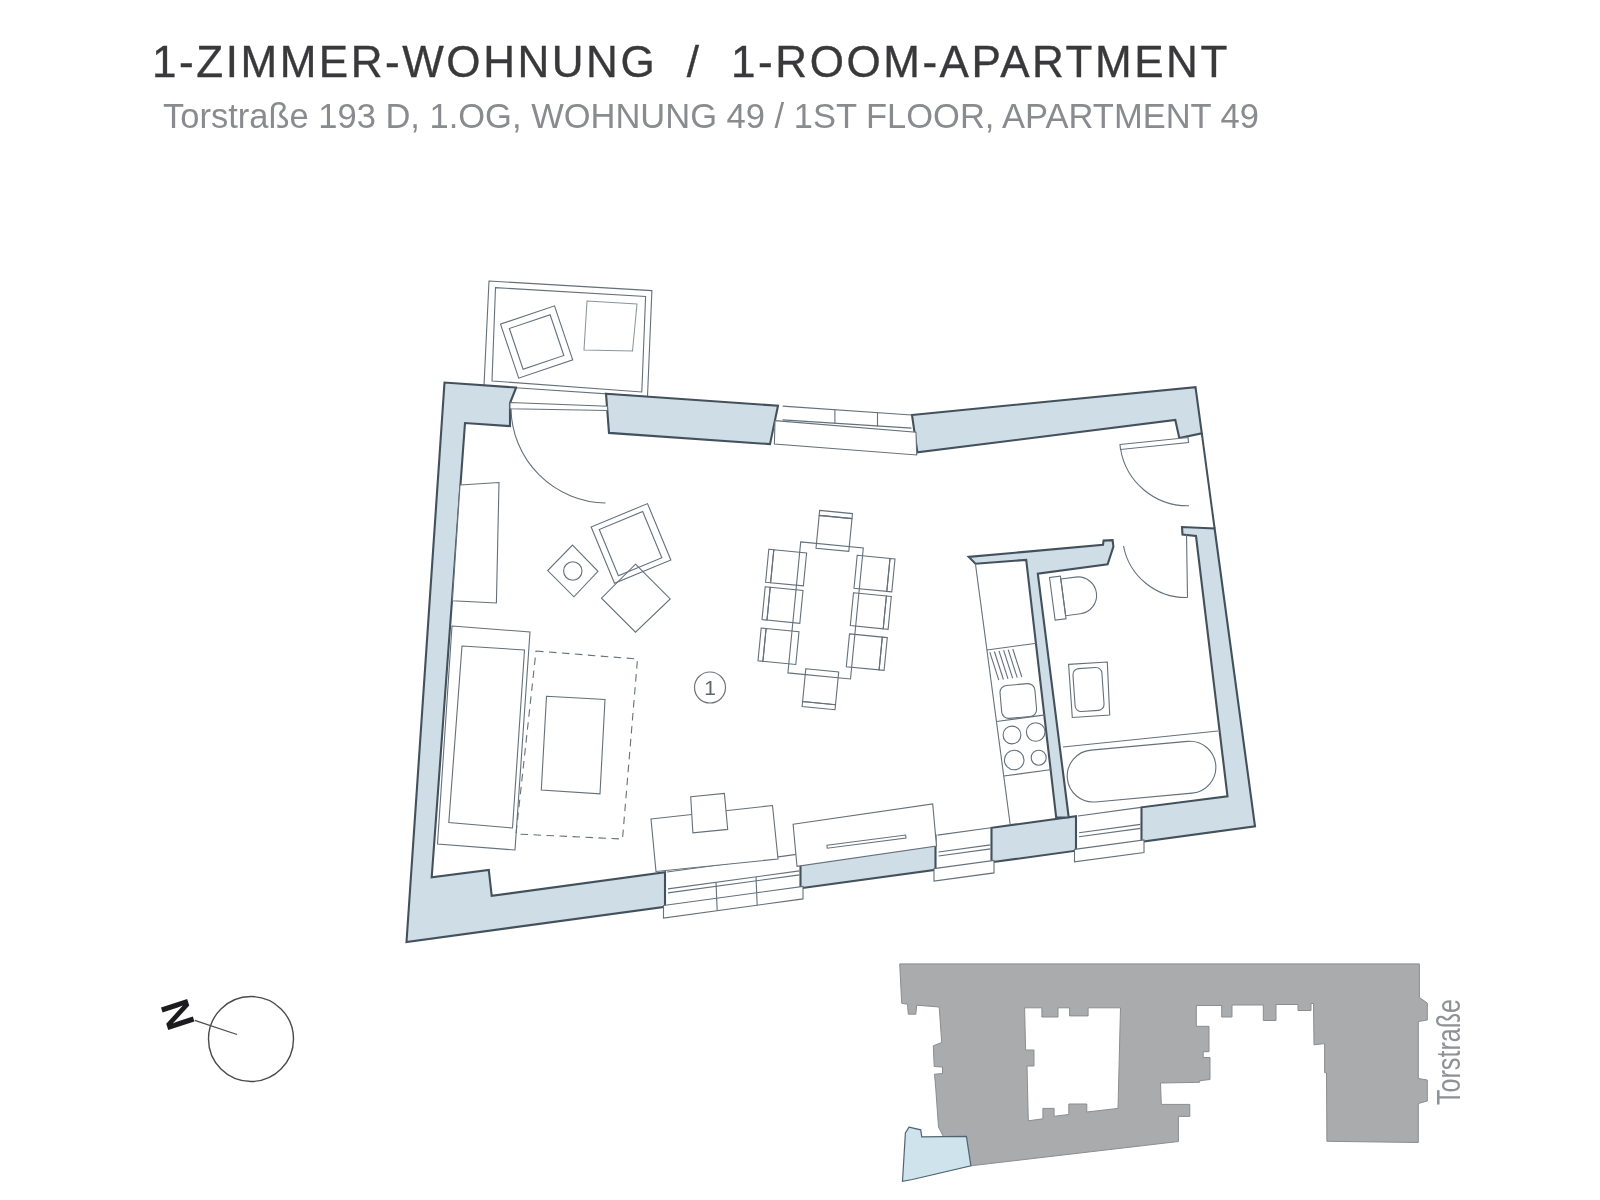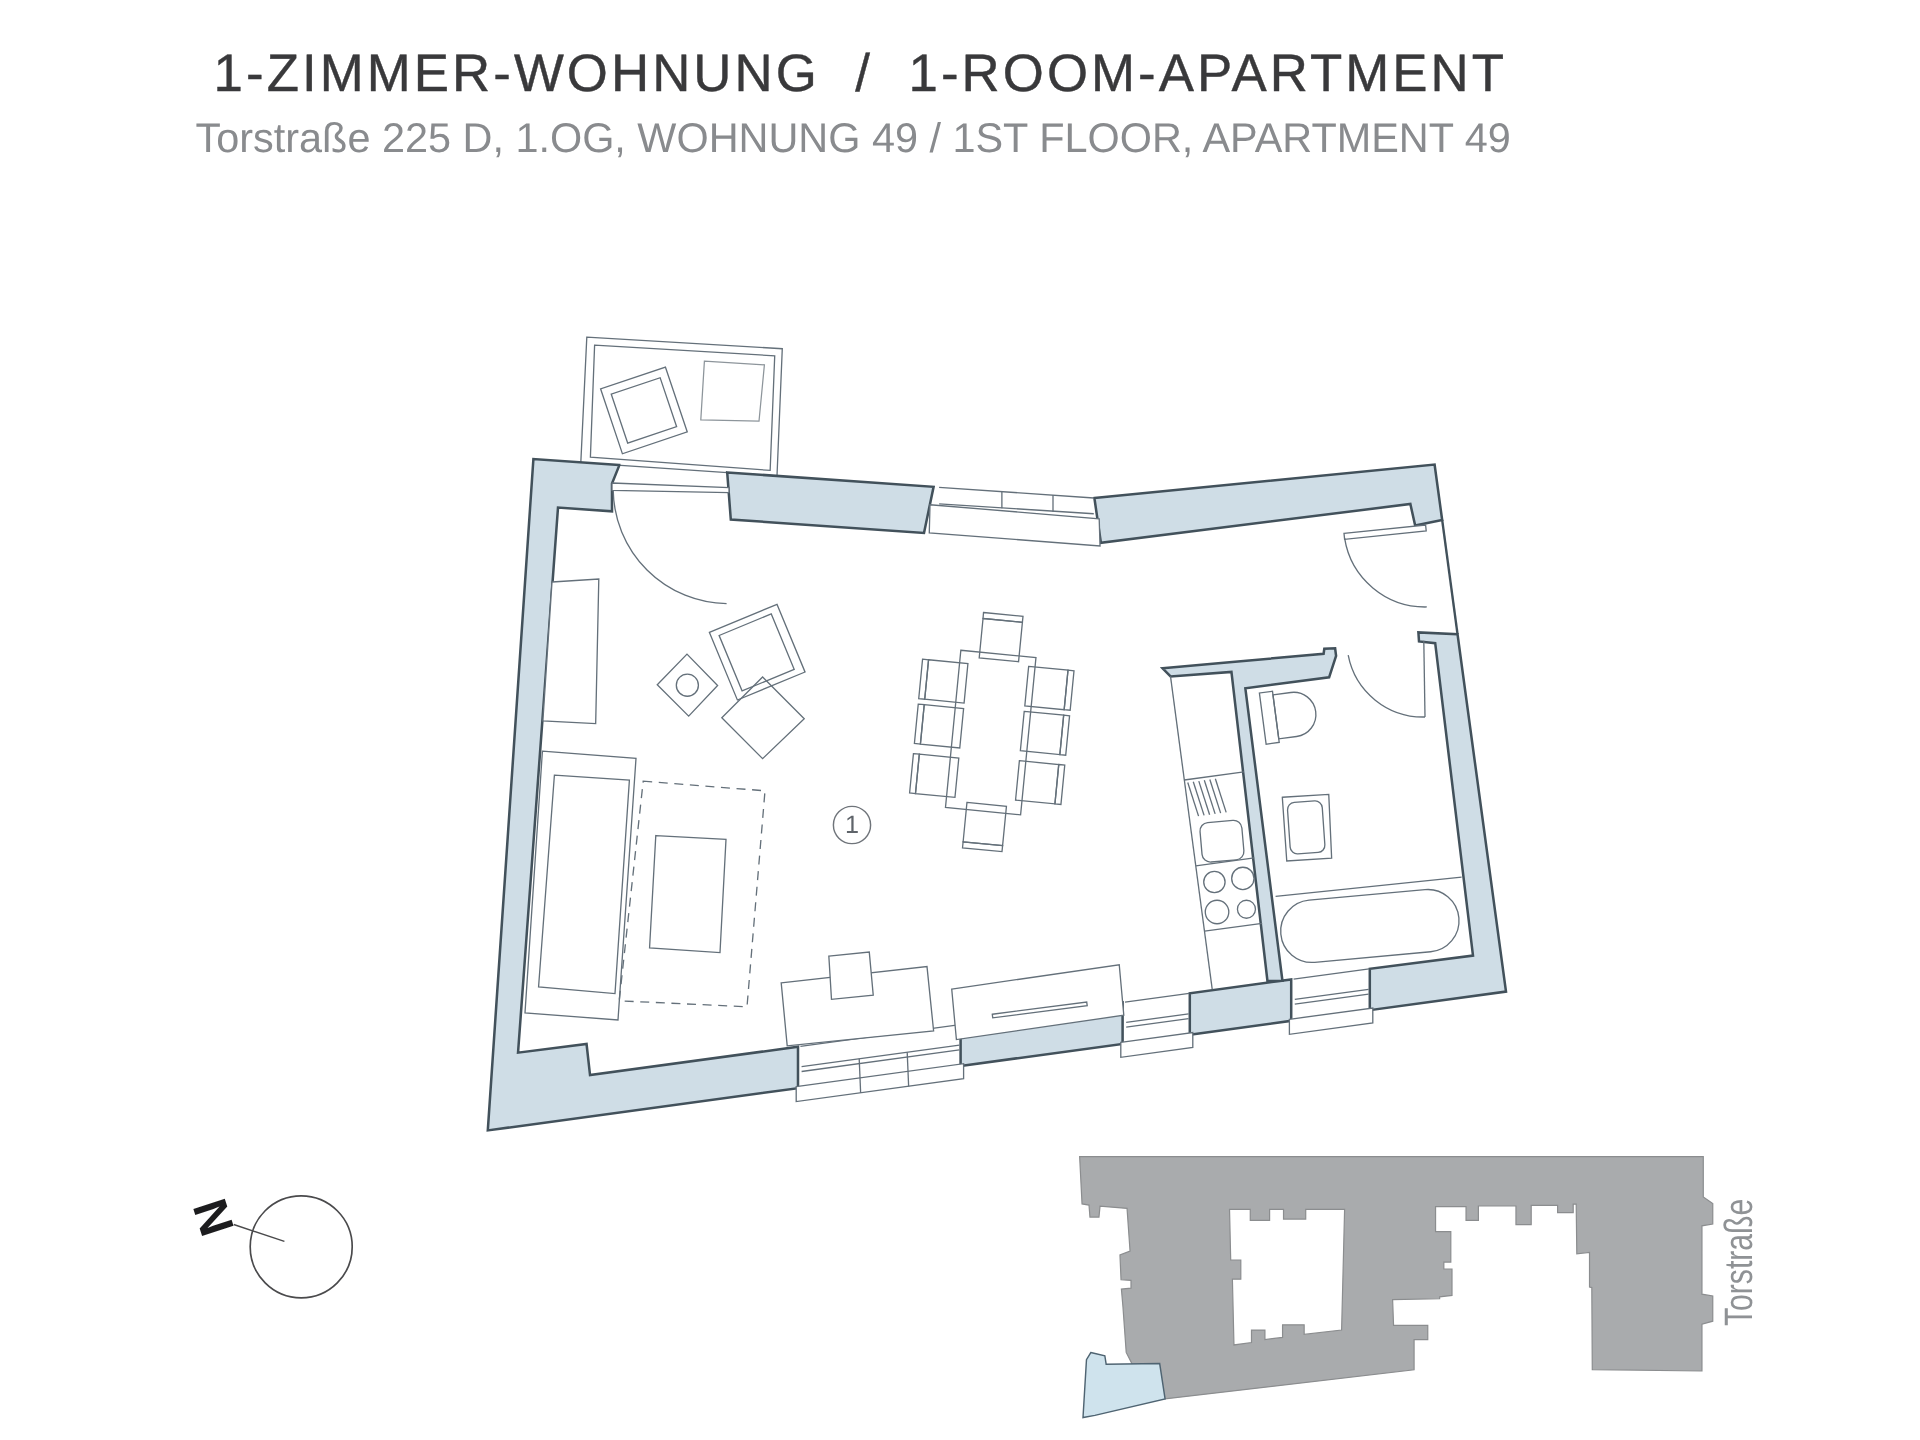--- a/index.html
+++ b/index.html
@@ -1,16 +1,16 @@
 <!DOCTYPE html>
 <html><head><meta charset="utf-8">
 <style>
 html,body{margin:0;padding:0;background:#fff;width:1600px;height:1200px;overflow:hidden}
 body{font-family:"Liberation Sans",sans-serif;position:relative}
-.title{position:absolute;left:178px;top:37px;font-size:44px;font-weight:normal;letter-spacing:0.058em;color:#39393b;white-space:nowrap;-webkit-text-stroke:0.35px #39393b}
+.title{position:absolute;left:152px;top:37px;font-size:44px;font-weight:normal;letter-spacing:0.058em;color:#39393b;white-space:nowrap;-webkit-text-stroke:0.35px #39393b}
 .subtitle{position:absolute;left:163px;top:97px;font-size:34.5px;font-weight:400;letter-spacing:0em;color:#898b8e;white-space:nowrap}
 svg{position:absolute;left:0;top:0}
 </style></head>
 <body>
 
 <svg width="1600" height="1200" viewBox="0 0 1600 1200" font-family="Liberation Sans, sans-serif">
     <rect width="1600" height="1200" fill="#ffffff"></rect>
     <rect x="432" y="424" width="540" height="450" fill="none" stroke="none"></rect>
     <rect x="970" y="557" width="85" height="265" fill="none" stroke="none"></rect>
     <rect x="1040" y="545" width="188" height="265" fill="none" stroke="none"></rect>
@@ -126,12 +126,12 @@
     <circle cx="251" cy="1039" r="42.5" fill="none" stroke="#4a4a4c" stroke-width="1.4"></circle>
     <line x1="194.8" y1="1020.4" x2="237" y2="1034.5" stroke="#4a4a4c" stroke-width="1.2"></line>
     <text x="190.9" y="1010.2" font-size="40" font-weight="bold" fill="#1c1c1e" text-anchor="middle" transform="rotate(-108 190.9 1010.2)">N</text>
     <path d="M 899.7,963.9 L 1419.4,963.9 L 1419.4,997.5 L 1427.3,1003 L 1427.3,1020 L 1418.3,1021.5 L 1418.3,1078.5 L 1427.3,1080 L 1427.3,1101 L 1418.3,1103.5 L 1418.3,1142.5 L 1326.9,1141.3 L 1326.5,1073 L 1324.6,1072.6 L 1324.6,1043.6 L 1314.0,1044.8 L 1313.5,1003.5 L 1311.0,1003.5 L 1311.0,1010.5 L 1298.0,1010.5 L 1298.0,1004.5 L 1276.0,1004.5 L 1276.0,1020.5 L 1263.3,1020.5 L 1263.3,1005.0 L 1232.0,1005.0 L 1232.0,1017.0 L 1221.7,1017.0 L 1221.7,1005.5 L 1196.3,1005.5 L 1196.3,1026.3 L 1209.0,1026.3 L 1209.0,1051.7 L 1203.2,1051.7 L 1203.2,1057.5 L 1210.0,1057.5 L 1210.0,1079.5 L 1199.7,1080.7 L 1199.7,1082.3 L 1160.5,1083.0 L 1161.3,1104.4 L 1189.8,1104.4 L 1189.8,1116.4 L 1178.4,1116.4 L 1178.4,1141.5 L 970.9,1165.8 L 943.9,1137.6 L 938.5,1127.0 L 935.8,1089.2 L 934.5,1074.2 L 942.5,1073.5 L 942.5,1067.0 L 934.2,1066.5 L 933.3,1045.8 L 941.7,1042.5 L 939.2,1007.0 L 916.7,1005.2 L 915.8,1014.2 L 908.3,1014.2 L 907.5,1004.2 L 901.7,1003.3 Z M 1024.6,1007.8 L 1041.9,1007.8 L 1041.9,1017.0 L 1058.0,1017.0 L 1058.0,1007.8 L 1069.6,1007.8 L 1069.6,1015.9 L 1088.1,1015.9 L 1088.1,1007.8 L 1120.5,1007.8 L 1118.0,1108.4 L 1086.8,1112.0 L 1086.8,1104.0 L 1068.8,1104.0 L 1068.8,1114.5 L 1054.1,1116.3 L 1054.1,1108.4 L 1042.9,1108.4 L 1042.9,1118.8 L 1028.3,1120.8 L 1027.0,1066.0 L 1034.0,1066.0 L 1034.0,1050.0 L 1025.6,1050.0 Z" fill="#a9abad" stroke="#8b8d8f" stroke-width="1" fill-rule="evenodd"></path>
     <path d="M 909,1127.1 L 920.7,1129.8 L 921.8,1136.8 L 966.4,1136.3 L 970.9,1165.8 L 912.4,1179.5 L 902.5,1181.3 L 905.4,1133 Z" fill="#cfe3ed" stroke="#4f6472" stroke-width="1.2"></path>
     <text x="1460" y="1052" font-size="33" fill="#8f9295" text-anchor="middle" textLength="106" lengthAdjust="spacingAndGlyphs" transform="rotate(-90 1460 1052)">Torstraße</text>
   </svg>
 
 <div class="title">1-ZIMMER-WOHNUNG&nbsp; /&nbsp; 1-ROOM-APARTMENT</div>
 
-<div class="subtitle">Torstraße 225 D, 1.OG, WOHNUNG 49 / 1ST FLOOR, APARTMENT 49</div>
+<div class="subtitle">Torstraße 193 D, 1.OG, WOHNUNG 49 / 1ST FLOOR, APARTMENT 49</div>
 </body></html>

